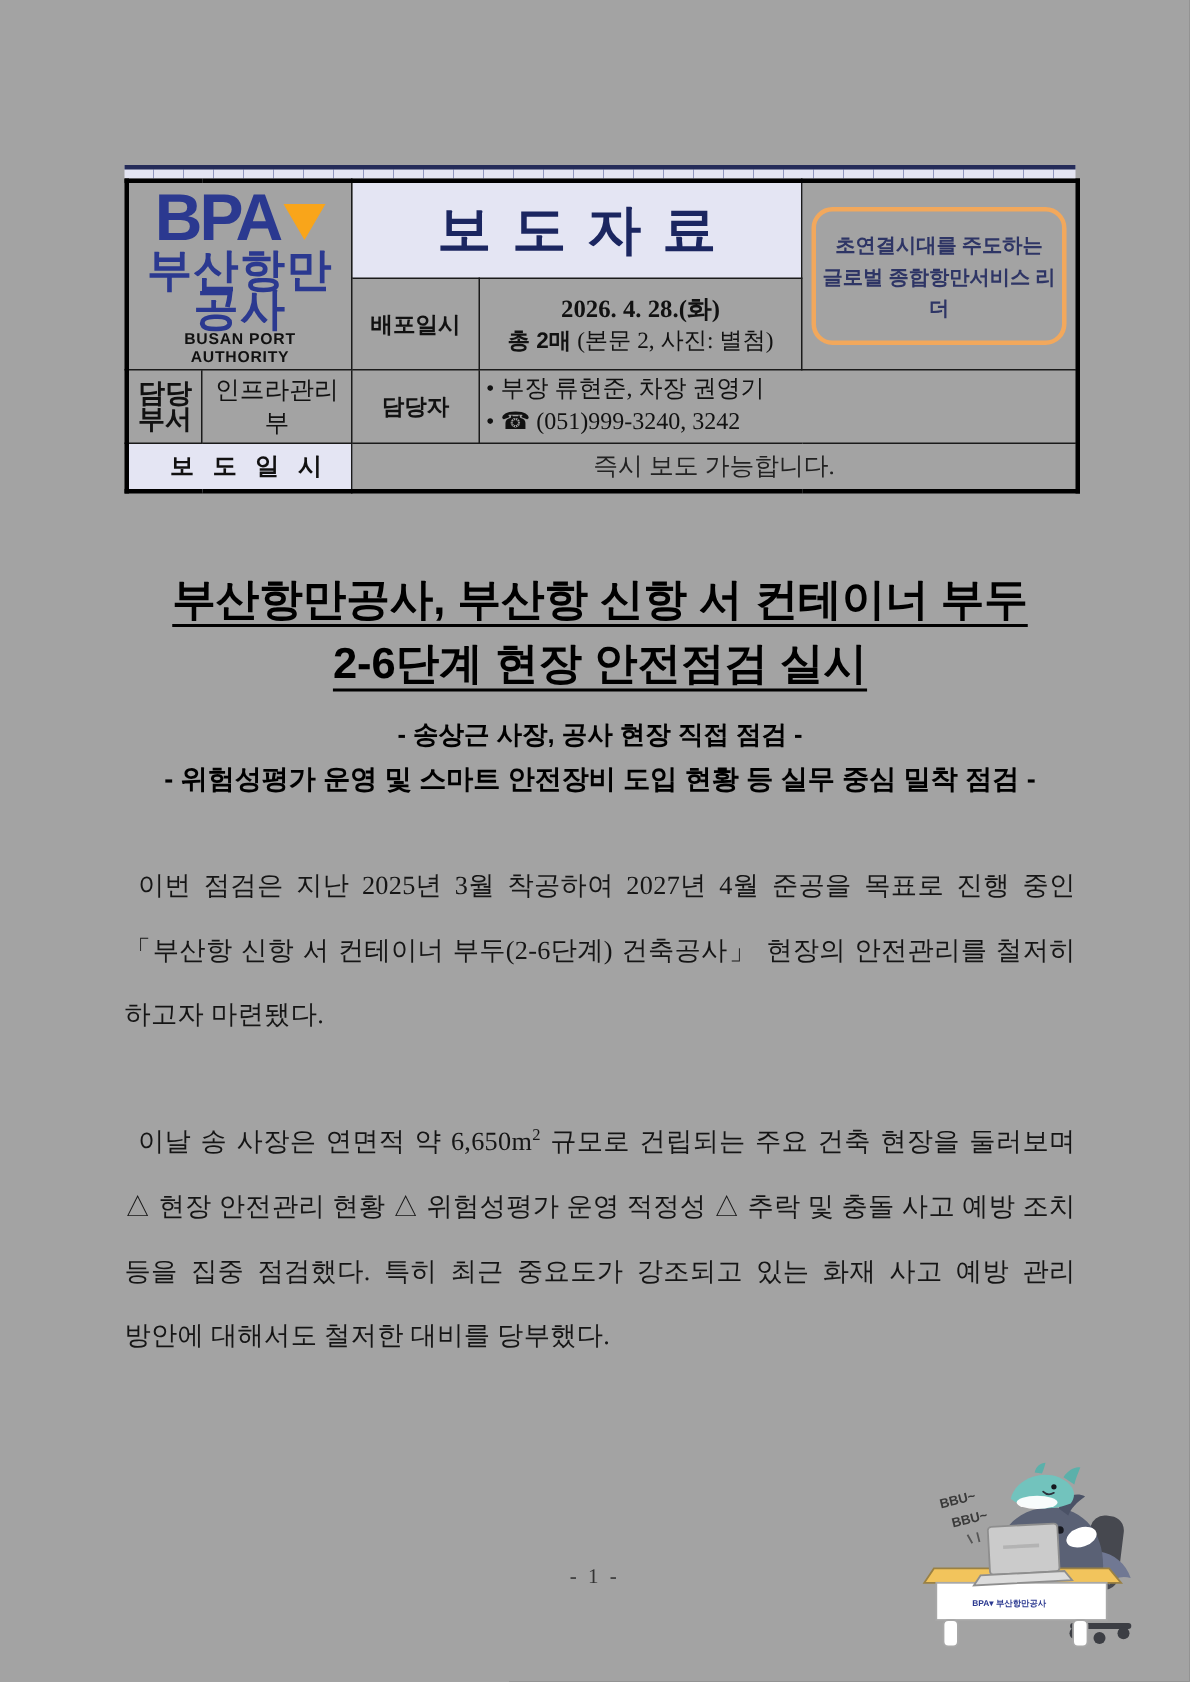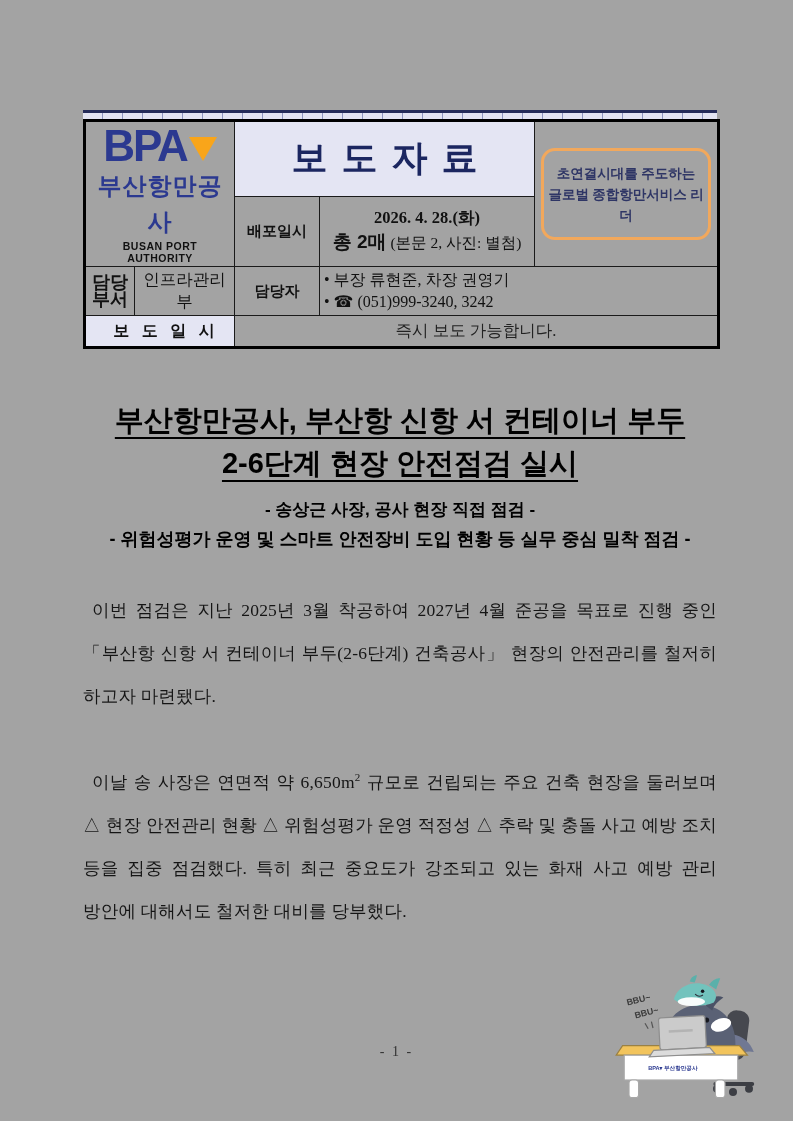--- a/index.html
+++ b/index.html
@@ -22,38 +22,38 @@
   
   table.hdr { border-collapse:collapse; width:634px; table-layout:fixed; }
   table.hdr td { border:1.5px solid #1a1a1a; vertical-align:middle; padding:2px 4px; }
   table.hdr { border:3px solid #000; }
   .bg-lav { background:#e4e5f3; }
   .dotted-left { border-left:1.5px dotted #666 !important; }
 
   .logo-cell { text-align:center; }
   .bpa-word { font-family:"Liberation Sans", sans-serif; font-weight:bold; font-size:44px; color:#2b3990; letter-spacing:-2px; line-height:44px; }
   .bpa-tri { display:inline-block; width:0; height:0; border-left:14px solid transparent; border-right:14px solid transparent; border-top:24px solid #f9a51a; margin-left:2px; vertical-align:baseline; }
-  .bpa-kr { font-family:"Liberation Sans", sans-serif; font-weight:bold; font-size:24px; color:#2b3990; letter-spacing:1px; line-height:36px; }
+  .bpa-kr { font-family:"Liberation Sans", sans-serif; font-weight:bold; font-size:30px; color:#2b3990; letter-spacing:1px; line-height:26px; }
   .bpa-en { font-family:"Liberation Sans", sans-serif; font-weight:bold; font-size:10.5px; color:#111; letter-spacing:.5px; }
 
   .title-cell { text-align:center; }
   .press-title { font-family:"Liberation Sans", sans-serif; font-weight:bold; font-size:36px; color:#1b2660; letter-spacing:14px; padding-left:14px; }
 
   .slogan-cell { text-align:center; }
   .slogan-box {
     display:flex; flex-direction:column; justify-content:center;
     border:3.5px solid #f2a85c; border-radius:14px; margin:4px 2px; height:92px;
     font-family:Liberation Serif, serif; font-weight:bold; font-size:13.5px;
     color:#2e3565; line-height:21px;
   }
   .label-cell { text-align:center; font-family:"Liberation Sans", sans-serif; font-weight:bold; font-size:15px; color:#111; }
   .date-cell { text-align:center; }
   .date-line1 { font-weight:bold; font-size:16.5px; }
   .date-line2 { font-size:15.5px; }
-  .date-line2 b { font-family:"Liberation Sans", sans-serif; font-size:19px; }
+  .date-line2 b { font-family:"Liberation Sans", sans-serif; font-size:15px; }
   .value-serif { text-align:center; font-size:16.5px; }
   .contact-cell { font-size:16px; line-height:22px; padding-left:10px; }
   .report-label { text-align:center; font-family:"Liberation Sans", sans-serif; font-weight:bold; font-size:16px; letter-spacing:4px; }
   .report-value { text-align:center; font-size:16.5px; color:#222; }
 
   
   .article { margin-top:50px; }
   .a-title { text-align:center; font-family:"Liberation Sans", sans-serif; font-weight:bold; font-size:29px; color:#000; line-height:43px; }
   .a-title .u { text-decoration:underline; text-decoration-thickness:2px; text-underline-offset:7px; }
   .a-sub { text-align:center; font-family:"Liberation Sans", sans-serif; font-weight:bold; color:#000; }

